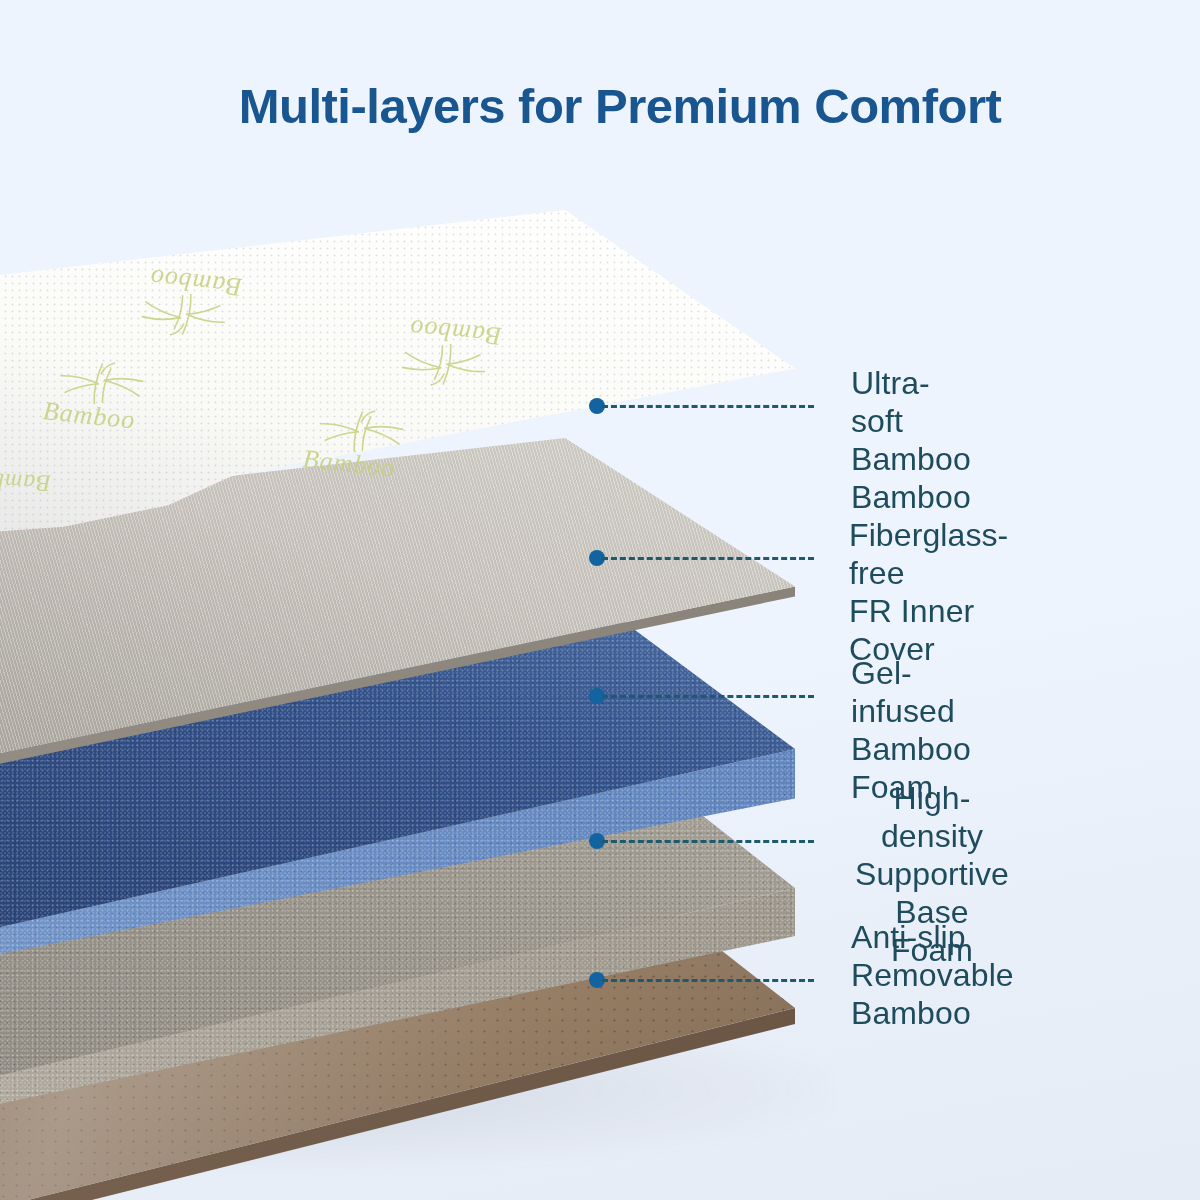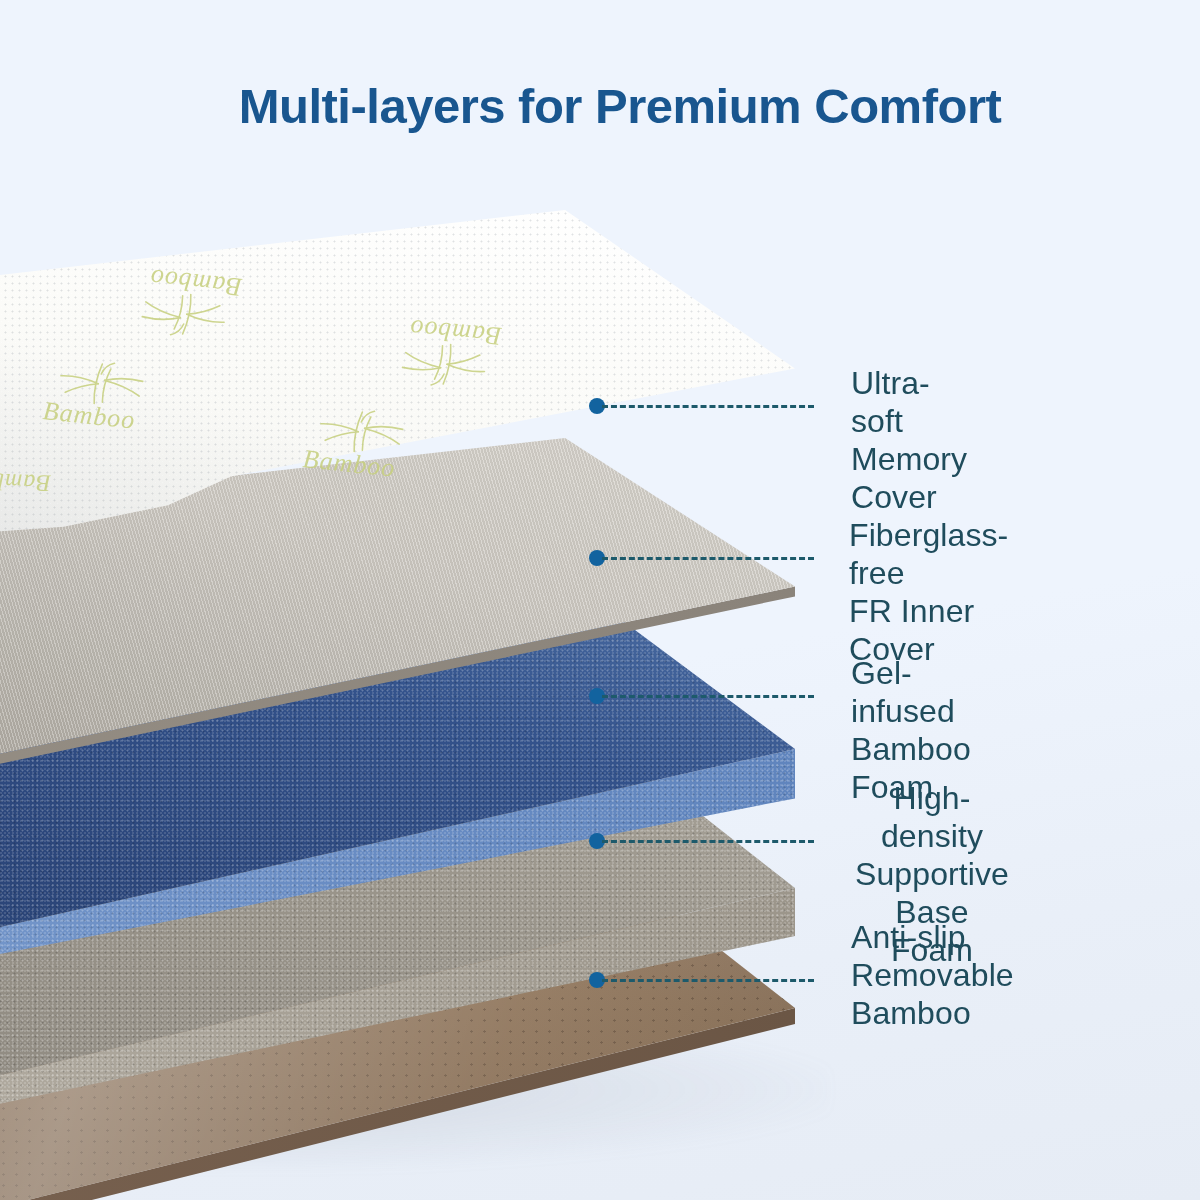--- a/index.html
+++ b/index.html
@@ -428,21 +428,21 @@
         </div>
       </div>
     </div>
 
   </div>
 
   <div class="callout" id="callout-1">
     <div class="dot"></div>
     <div class="leader"></div>
     <div class="calltext">Ultra-soft
-Memory Cover</div>
+Bamboo Bamboo</div>
   </div>
 
   <div class="callout" id="callout-2">
     <div class="dot"></div>
     <div class="leader"></div>
     <div class="calltext">Fiberglass-free
 FR Inner Cover</div>
   </div>
 
   <div class="callout" id="callout-3">

